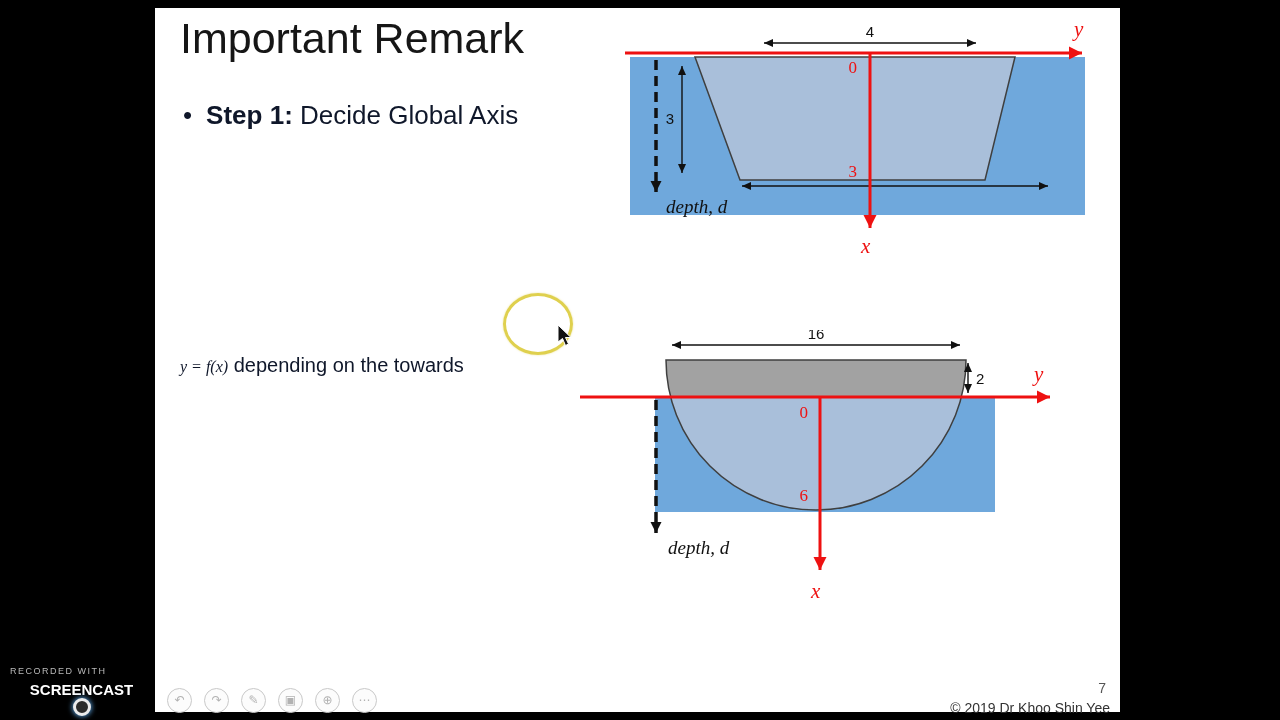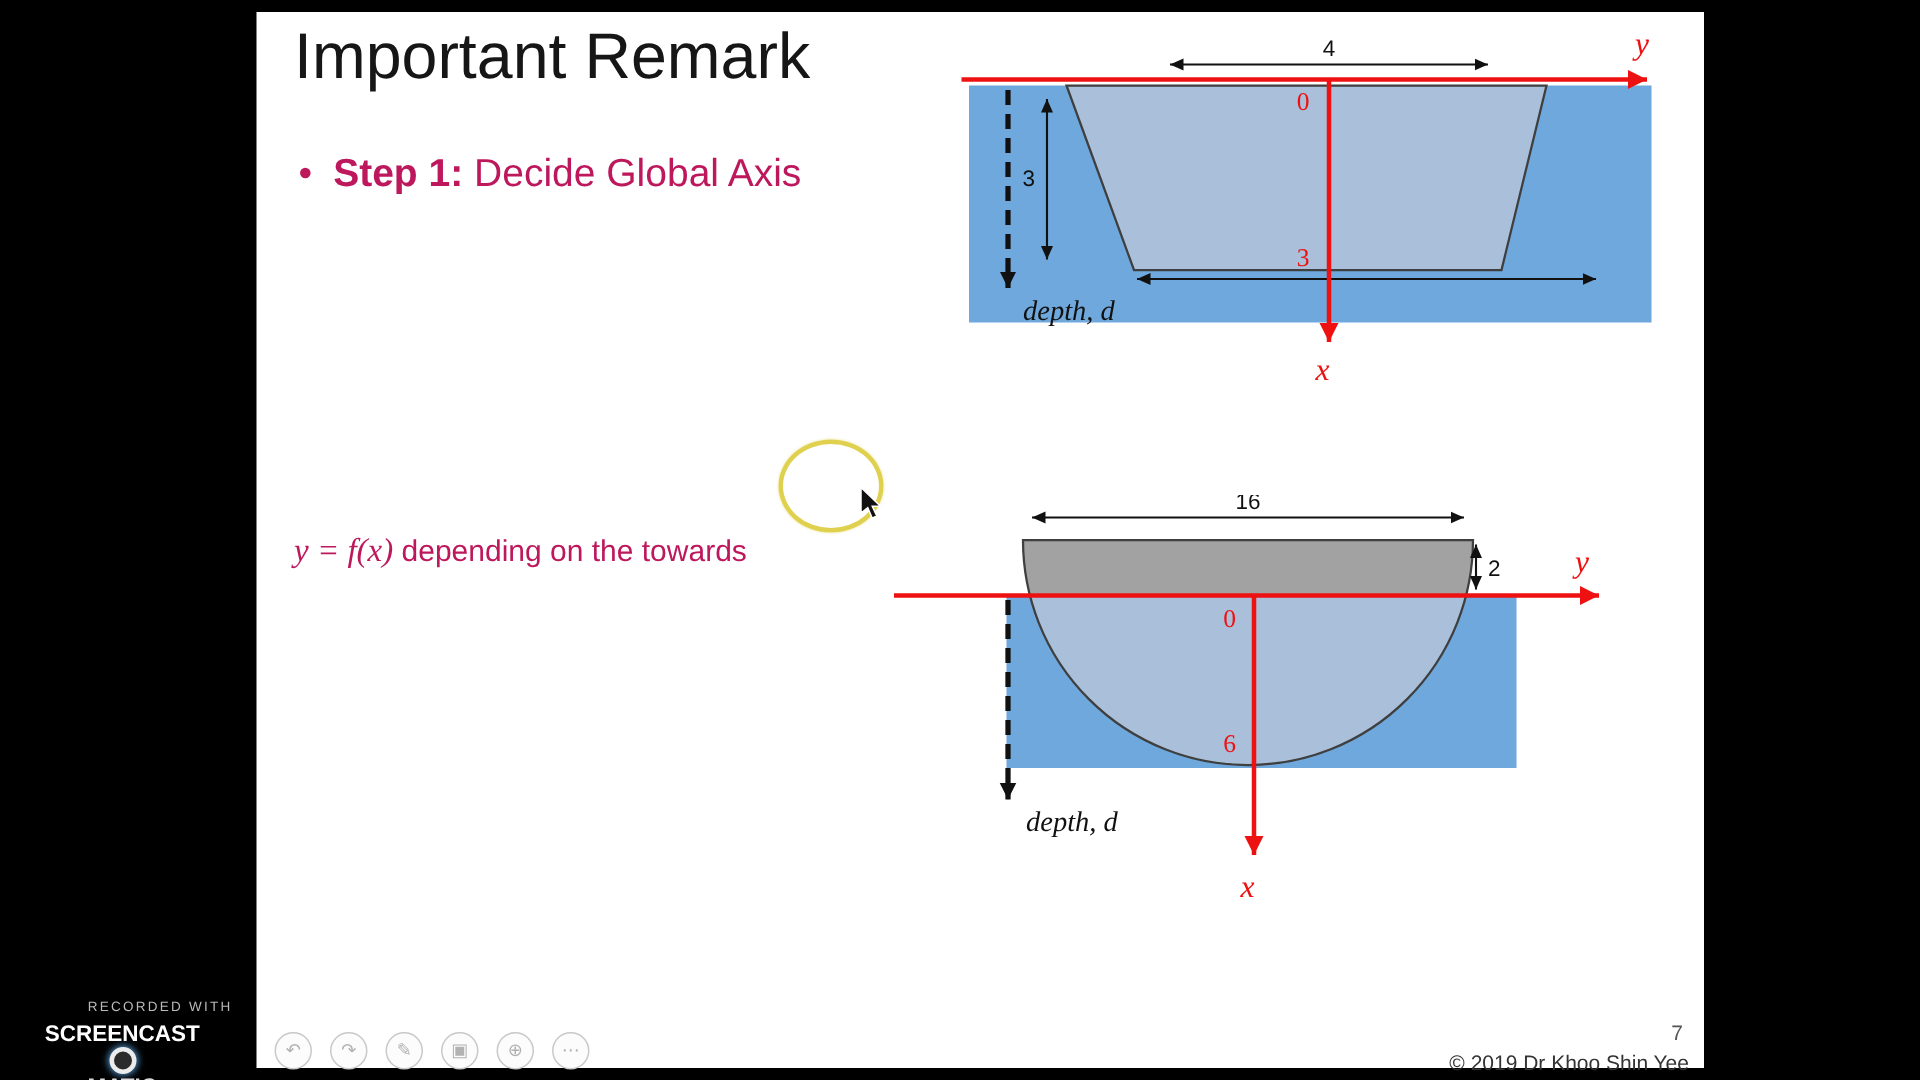--- a/index.html
+++ b/index.html
@@ -4,39 +4,39 @@
 <style>
   html,body { margin:0; padding:0; }
   body {
     width:1280px; height:720px; background:#000; position:relative;
     font-family:"Liberation Sans", sans-serif; overflow:hidden;
   }
   .stage { position:absolute; left:0; top:0; width:1280px; height:720px; background:#000; }
 
   
   .slide {
-    position:absolute; left:171px; top:8px; width:965px; height:704px;
+    position:absolute; left:155px; top:8px; width:965px; height:704px;
     background:#ffffff;
   }
 
   .title {
     position:absolute; left:25px; top:6px; margin:0;
     font-size:43px; font-weight:400; color:#161616;
   }
 
-  .line { position:absolute; left:28px; font-size:26px; color:#be185d; white-space:nowrap; }
+  .line { position:absolute; left:28px; font-size:26px; color:#0f172a; white-space:nowrap; }
   .l1 { top:92px; }
   .l2 { top:144px; }
   .l3 { top:194px; }
   .l4 { top:294px; }
   .sub { top:346px; left:25px; font-size:20px; }
   .bullet { margin-right:14px; }
   .math { font-family:"Liberation Serif", serif; font-style:italic; }
   .l4 .math { font-size:29px; }
-  .sub .math { font-size:22px;text-align:right; }
+  .sub .math { font-size:16px;text-align:right; }
 
   
   .svg1 { position:absolute; left:405px; top:12px; }
   .svg2 { position:absolute; left:405px; top:322px; }
   .water { fill:#6FA8DC; }
   .plate { fill:#A9BFDA; stroke:#3f3f3f; stroke-width:1.5; }
   .grayband { fill:#A2A2A2; }
   .dim { stroke:#111; stroke-width:1.4; }
   .axis { stroke:#EE1111; stroke-width:3; }
   .depthline { stroke:#111; stroke-width:3.5; stroke-dasharray:10 6; fill:none; }
@@ -60,21 +60,21 @@
   
   .controls { position:absolute; left:12px; top:680px; display:flex; gap:12px; }
   .ctl {
     width:23px; height:23px; border:1px solid #c9c9c9; border-radius:50%;
     color:#b2b2b2; font-size:12px; line-height:23px; text-align:center;
     background:rgba(250,250,250,0.55); cursor:pointer; user-select:none;
   }
 
   
   .watermark { position:absolute; left:0; top:658px; width:155px; height:62px; background:#000; }
-  .rw { font-size:9px; color:#b9b9b9; letter-spacing:1.5px; margin:8px 0 5px 10px;text-align:right; }
+  .rw { font-size:9px; color:#b9b9b9; letter-spacing:1.5px; margin:8px 0 5px 10px; }
   .brand { display:flex; align-items:center; margin-left:8px; font-weight:bold; font-size:15px;flex-direction:column; }
   .brand-left { color:#fff; }
   .brand-right { color:#d8d8d8; }
   .logo {
     width:12px; height:12px; border-radius:50%; border:3px solid #ececec;
     background:#2b2b2b; margin:0 2px; display:inline-block;
     box-shadow:0 0 5px 1px rgba(90,160,220,.9);
   }
 </style>
 </head>

